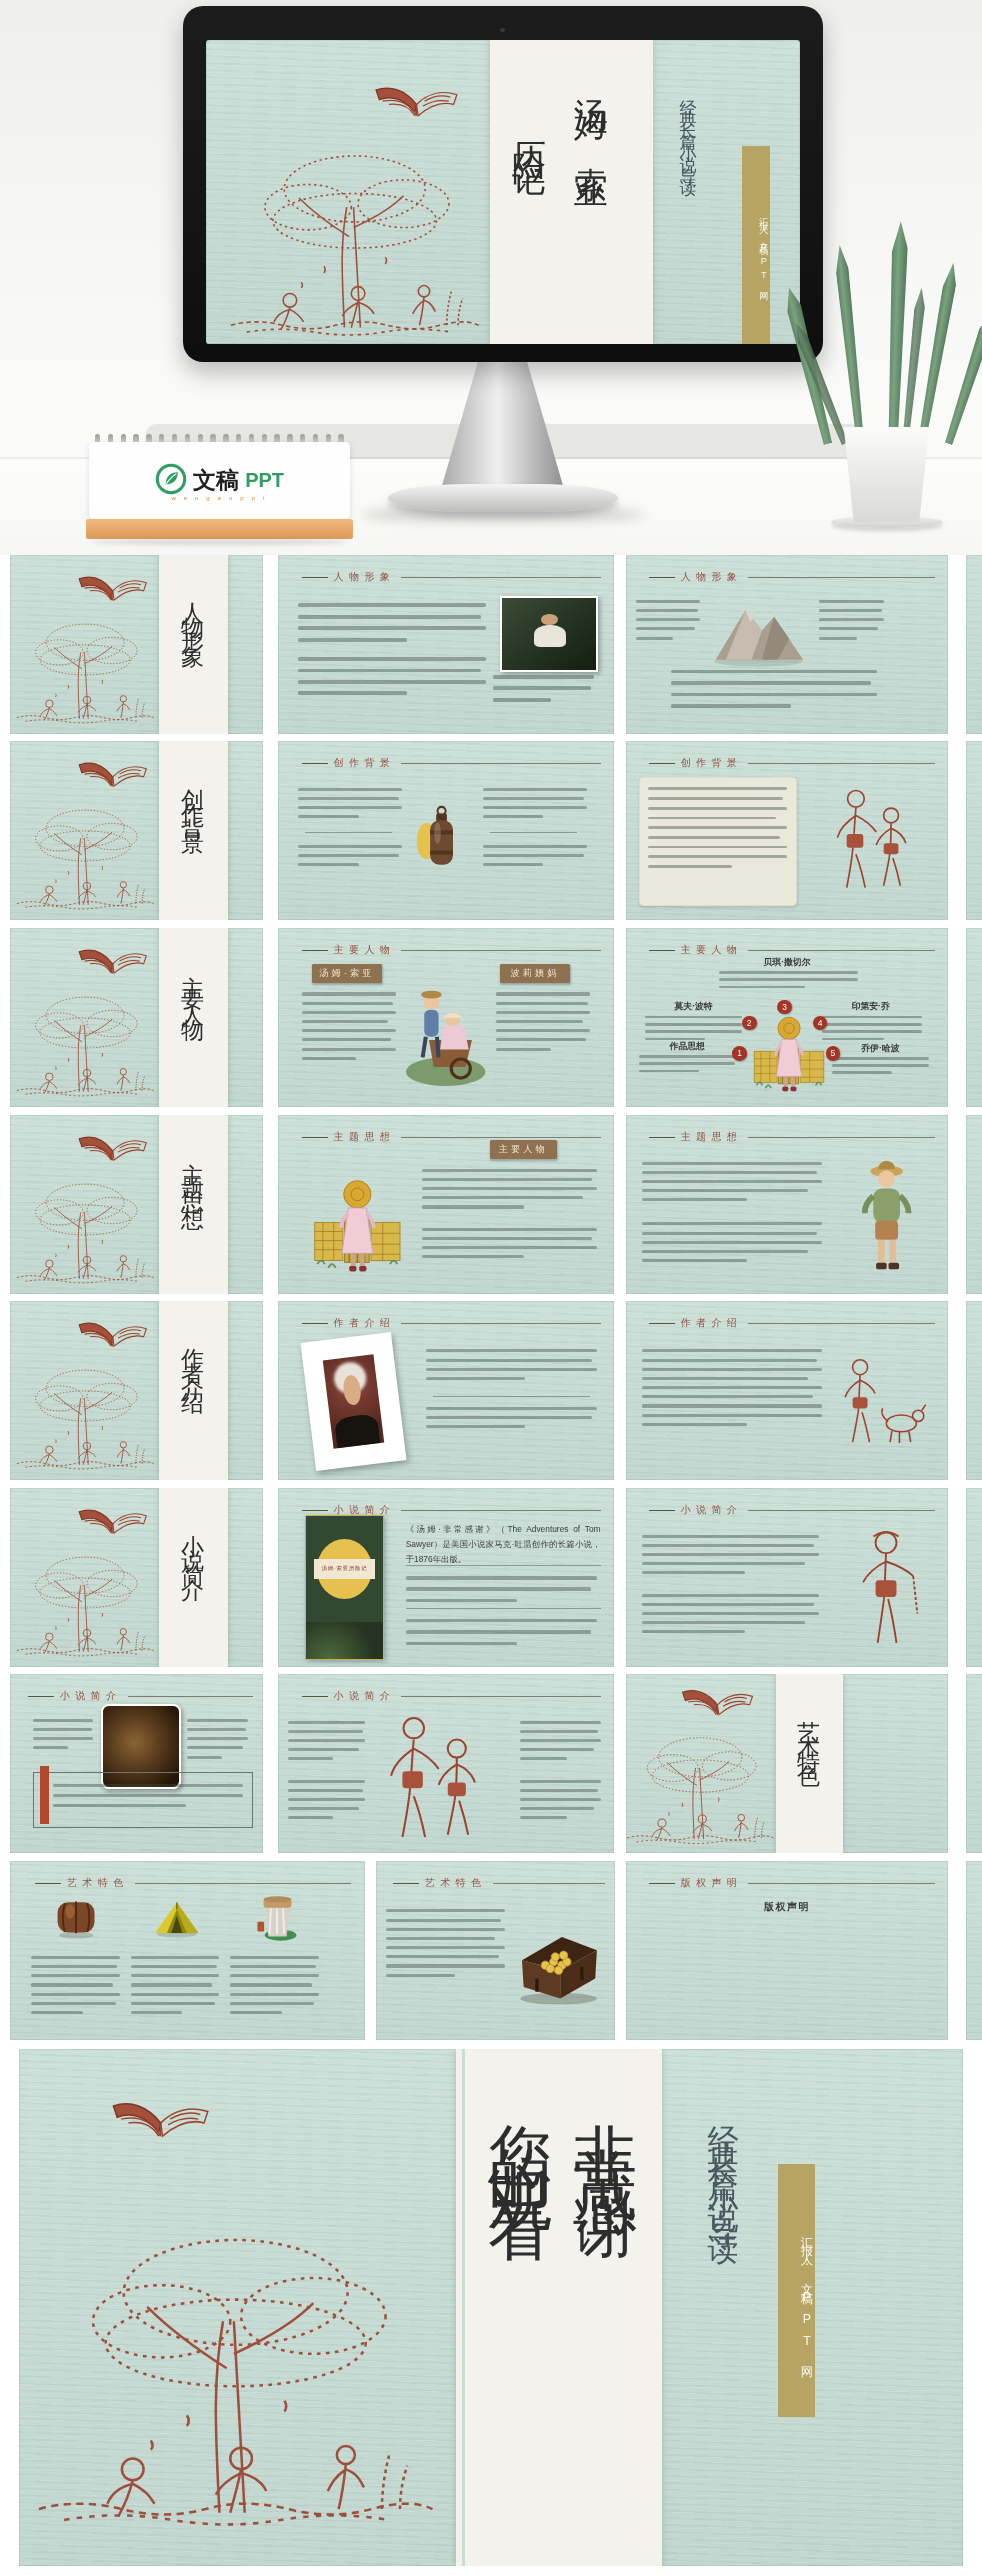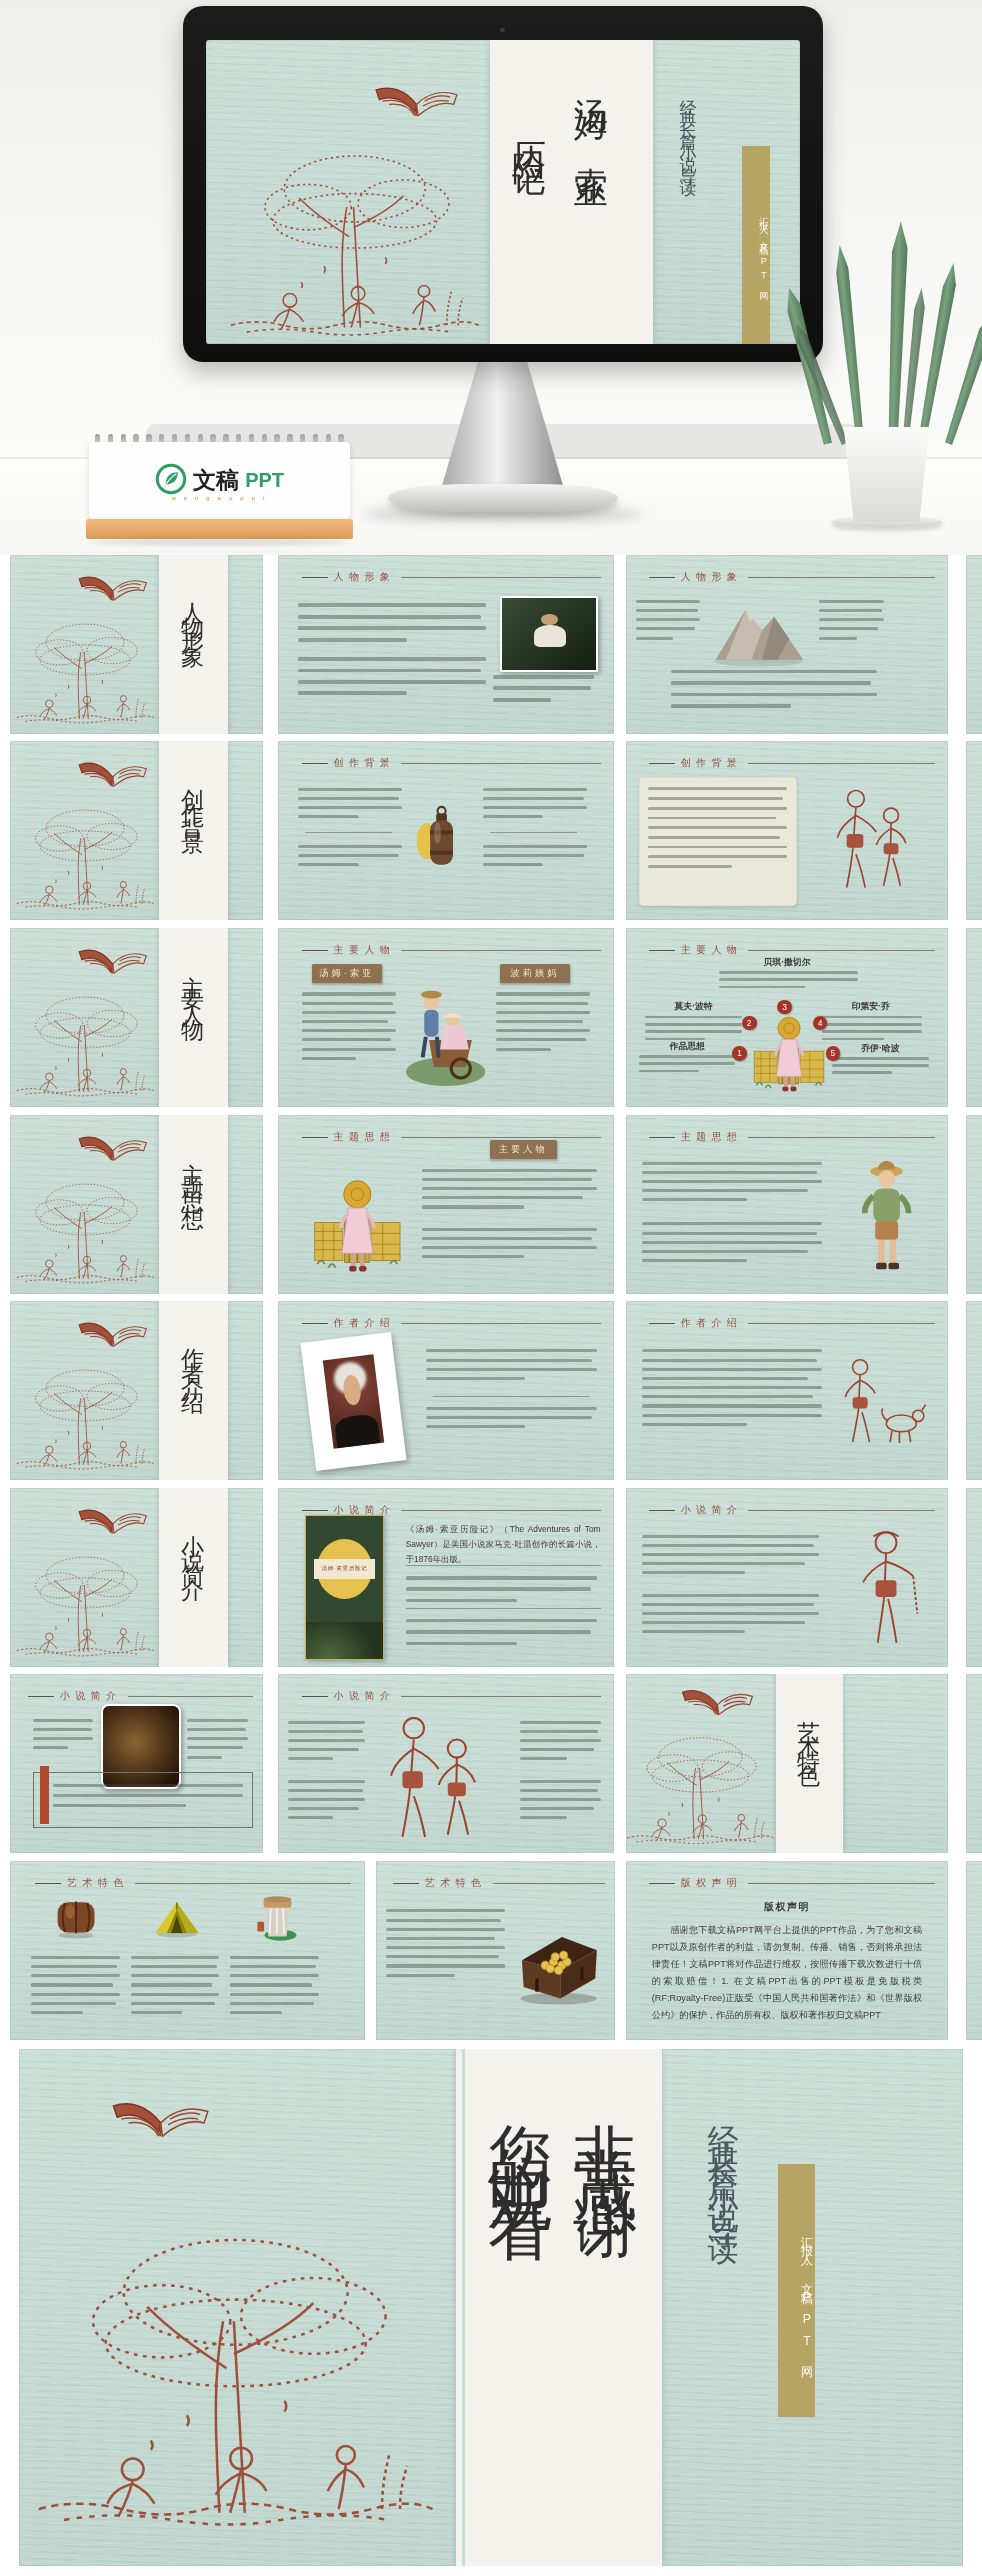--- a/index.html
+++ b/index.html
@@ -830,21 +830,21 @@
         <div class="sl-head">
           <div class="dash"></div>
           <div class="ttl">小说简介</div>
           <div class="ln"></div>
         </div>
         <div class="imgbox bookcov" style="left: 8%; top: 15%; width: 23%; height: 80%;">
           <div class="moon"></div>
           <div class="tstrip">汤姆·索亚历险记</div>
           <div class="bl1"></div>
         </div>
-        <div class="tbox" style="left: 38%; top: 19%; width: 58%;">《汤姆·索亚历险记》（The Adventures of Tom Sawyer）是美国小说家马克·吐温创作的长篇小说，于1876年出版。</div>
+        <div class="tbox" style="left: 38%; top: 19%; width: 58%;">《汤姆·非常感谢》（The Adventures of Tom Sawyer）是美国小说家马克·吐温创作的长篇小说，于1876年出版。</div>
         <div class="hrline" style="left: 38%; top: 43%; width: 58%;"></div>
         <div style="position: absolute; left: 38%; top: 49%; width: 57%;">
           <div class="bar" style="height: 3.8px; margin-bottom: 7.7px; width: 100%;"></div>
           <div class="bar" style="height: 3.8px; margin-bottom: 7.7px; width: 97%;"></div>
           <div class="bar" style="height: 3.8px; margin-bottom: 7.7px; width: 58%;"></div>
         </div>
         <div class="hrline" style="left: 38%; top: 67%; width: 58%;"></div>
         <div style="position: absolute; left: 38%; top: 73%; width: 57%;">
           <div class="bar" style="height: 3.8px; margin-bottom: 7.7px; width: 100%;"></div>
           <div class="bar" style="height: 3.8px; margin-bottom: 7.7px; width: 97%;"></div>
@@ -1110,21 +1110,20 @@
 </svg>
         </div>
       </div>
       <div class="slide teal" style="left: 626px; top: 1861px; width: 322px; height: 179px;">
         <div class="sl-head">
           <div class="dash"></div>
           <div class="ttl">版权声明</div>
           <div class="ln"></div>
         </div>
         <div class="subttl" style="left: 50%; top: 22%;">版权声明</div>
-        <div class="tbox copy" style="left: 8%; top: 34%; width: 84%;">感谢您下载文稿PPT网平台上提供的PPT作品，为了您和文稿PPT以及原创作者的利益，请勿复制、传播、销售，否则将承担法律责任！文稿PPT将对作品进行维权，按照传播下载次数进行十倍的索取赔偿！1. 在文稿PPT出售的PPT模板是免版税类(RF:Royalty-Free)正版受《中国人民共和国著作法》和《世界版权公约》的保护，作品的所有权、版权和著作权归文稿PPT</div>
       </div>
       <div class="slide teal" style="left: 966px; top: 1861px; width: 17px; height: 179px;"></div>
     </section>
 
   <section class="slide teal" style="left:19px;top:2049px;width:944px;height:517px;">
     <div class="abs imgbox" id="ft-book" style="left:9%;top:8%;width:12%;height:12%;">
         <svg viewBox="0 0 120 64" preserveAspectRatio="xMidYMid meet">
 <g stroke="#9c4430" stroke-width="1.6" fill="none">
 <path d="M60,34 C46,16 28,10 10,16 L14,28 C30,22 46,28 58,44 Z" fill="#a5503a" stroke="#7e3624"></path>
 <path d="M60,34 C74,20 92,16 110,22 L106,34 C92,30 76,36 62,48 Z"></path>

